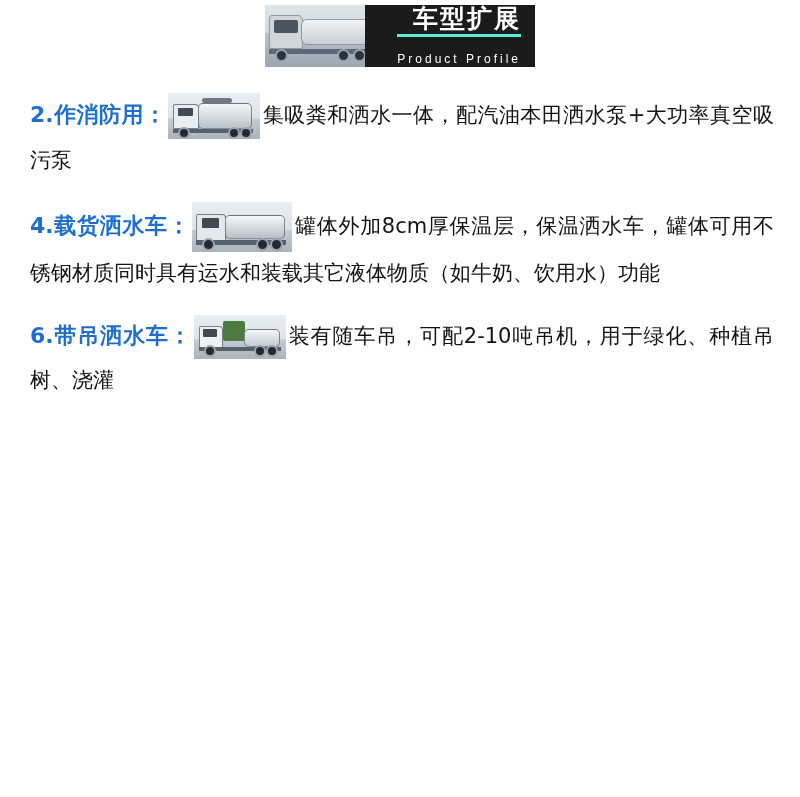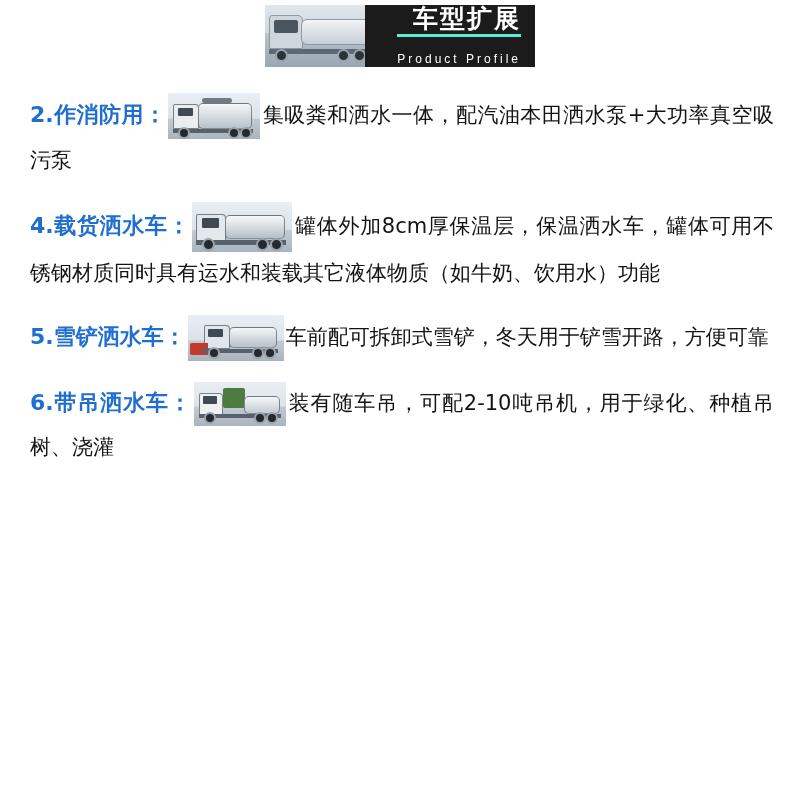--- a/index.html
+++ b/index.html
@@ -229,32 +229,20 @@
       <span class="sky"></span>
       <span class="body-cab" style="left:4px;top:12px;width:30px;height:27px;background:#e3e8ec;"></span>
       <span class="body-tank" style="left:33px;top:13px;width:60px;height:24px;background:linear-gradient(#f7f9fa,#b5bfc8);"></span>
       <span class="frame" style="left:4px;top:38px;width:90px;height:5px;"></span>
       <span class="wh" style="left:10px;top:36px;width:13px;height:13px;"></span>
       <span class="wh" style="left:64px;top:36px;width:13px;height:13px;"></span>
       <span class="wh" style="left:78px;top:36px;width:13px;height:13px;"></span>
     </span><span class="item-desc">罐体外加8cm厚保温层，保温洒水车，罐体可用不锈钢材质同时具有运水和装载其它液体物质（如牛奶、饮用水）功能</span>
   </p>
 
-  <p class="item">
-    <span class="item-title">5.</span><span class="item-title">雪铲洒水车：</span><span class="thumb t5">
-      <span class="sky"></span>
-      <span class="body-cab" style="left:16px;top:10px;width:26px;height:24px;background:#dfe6ec;"></span>
-      <span class="body-tank" style="left:41px;top:12px;width:48px;height:21px;background:linear-gradient(#f3f6f8,#b8c2ca);"></span>
-      <span class="extra" style="left:2px;top:28px;width:18px;height:12px;background:#c0392b;border-radius:2px 0 0 2px;"></span>
-      <span class="frame" style="left:14px;top:34px;width:76px;height:4px;"></span>
-      <span class="wh" style="left:20px;top:32px;width:12px;height:12px;"></span>
-      <span class="wh" style="left:64px;top:32px;width:12px;height:12px;"></span>
-      <span class="wh" style="left:76px;top:32px;width:12px;height:12px;"></span>
-    </span><span class="item-desc">车前配可拆卸式雪铲，冬天用于铲雪开路，方便可靠</span>
-  </p>
 
   <p class="item">
     <span class="item-title">6.</span><span class="item-title">带吊洒水车：</span><span class="thumb t6">
       <span class="sky"></span>
       <span class="body-cab" style="left:5px;top:11px;width:24px;height:22px;background:#eef1f4;"></span>
       <span class="extra" style="left:29px;top:6px;width:22px;height:20px;background:#4d7a3f;border-radius:2px;"></span>
       <span class="body-tank" style="left:50px;top:14px;width:36px;height:18px;background:linear-gradient(#f4f7f9,#c2cbd2);"></span>
       <span class="frame" style="left:5px;top:32px;width:82px;height:4px;"></span>
       <span class="wh" style="left:10px;top:30px;width:12px;height:12px;"></span>
       <span class="wh" style="left:60px;top:30px;width:12px;height:12px;"></span>

